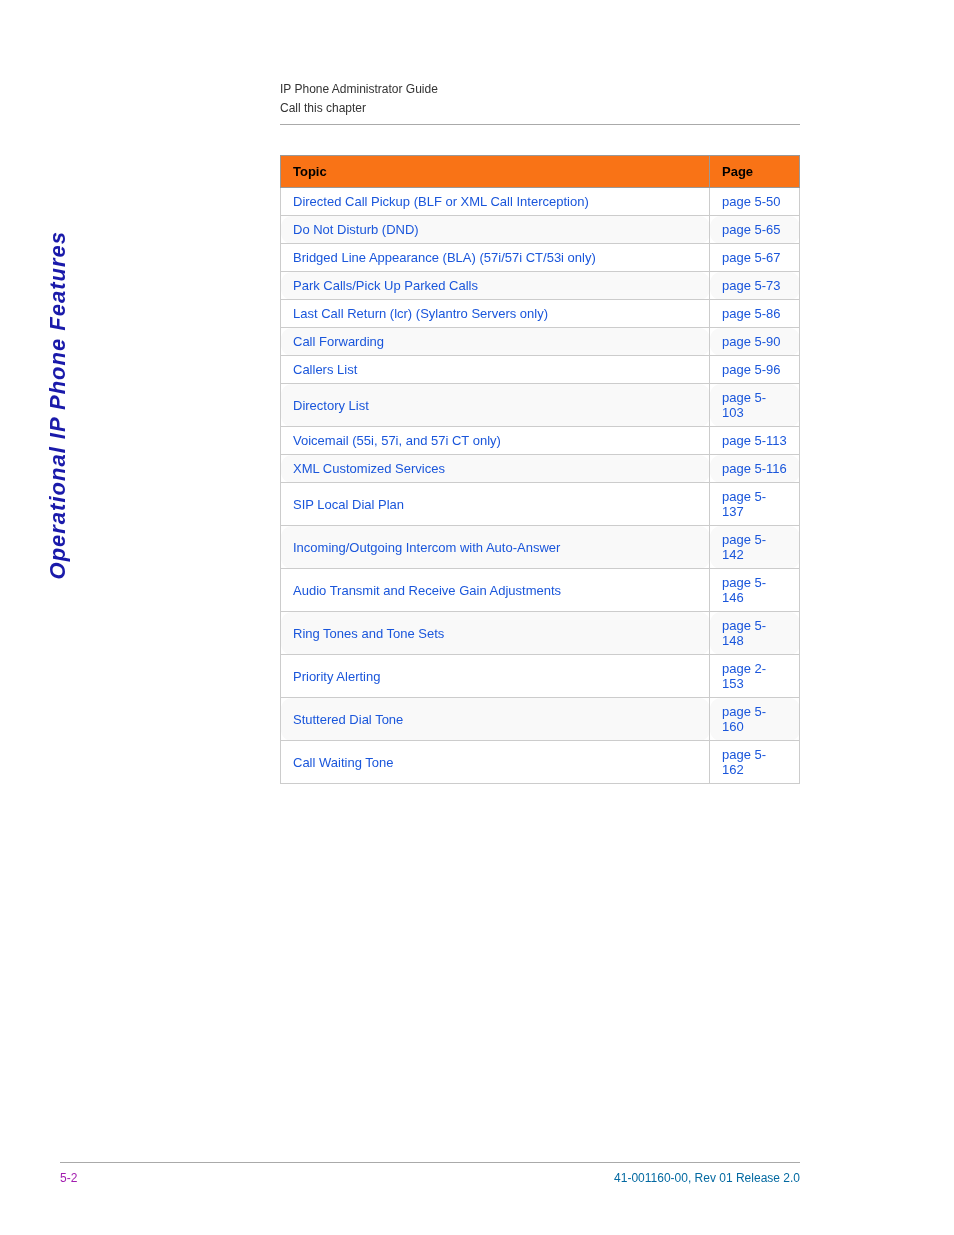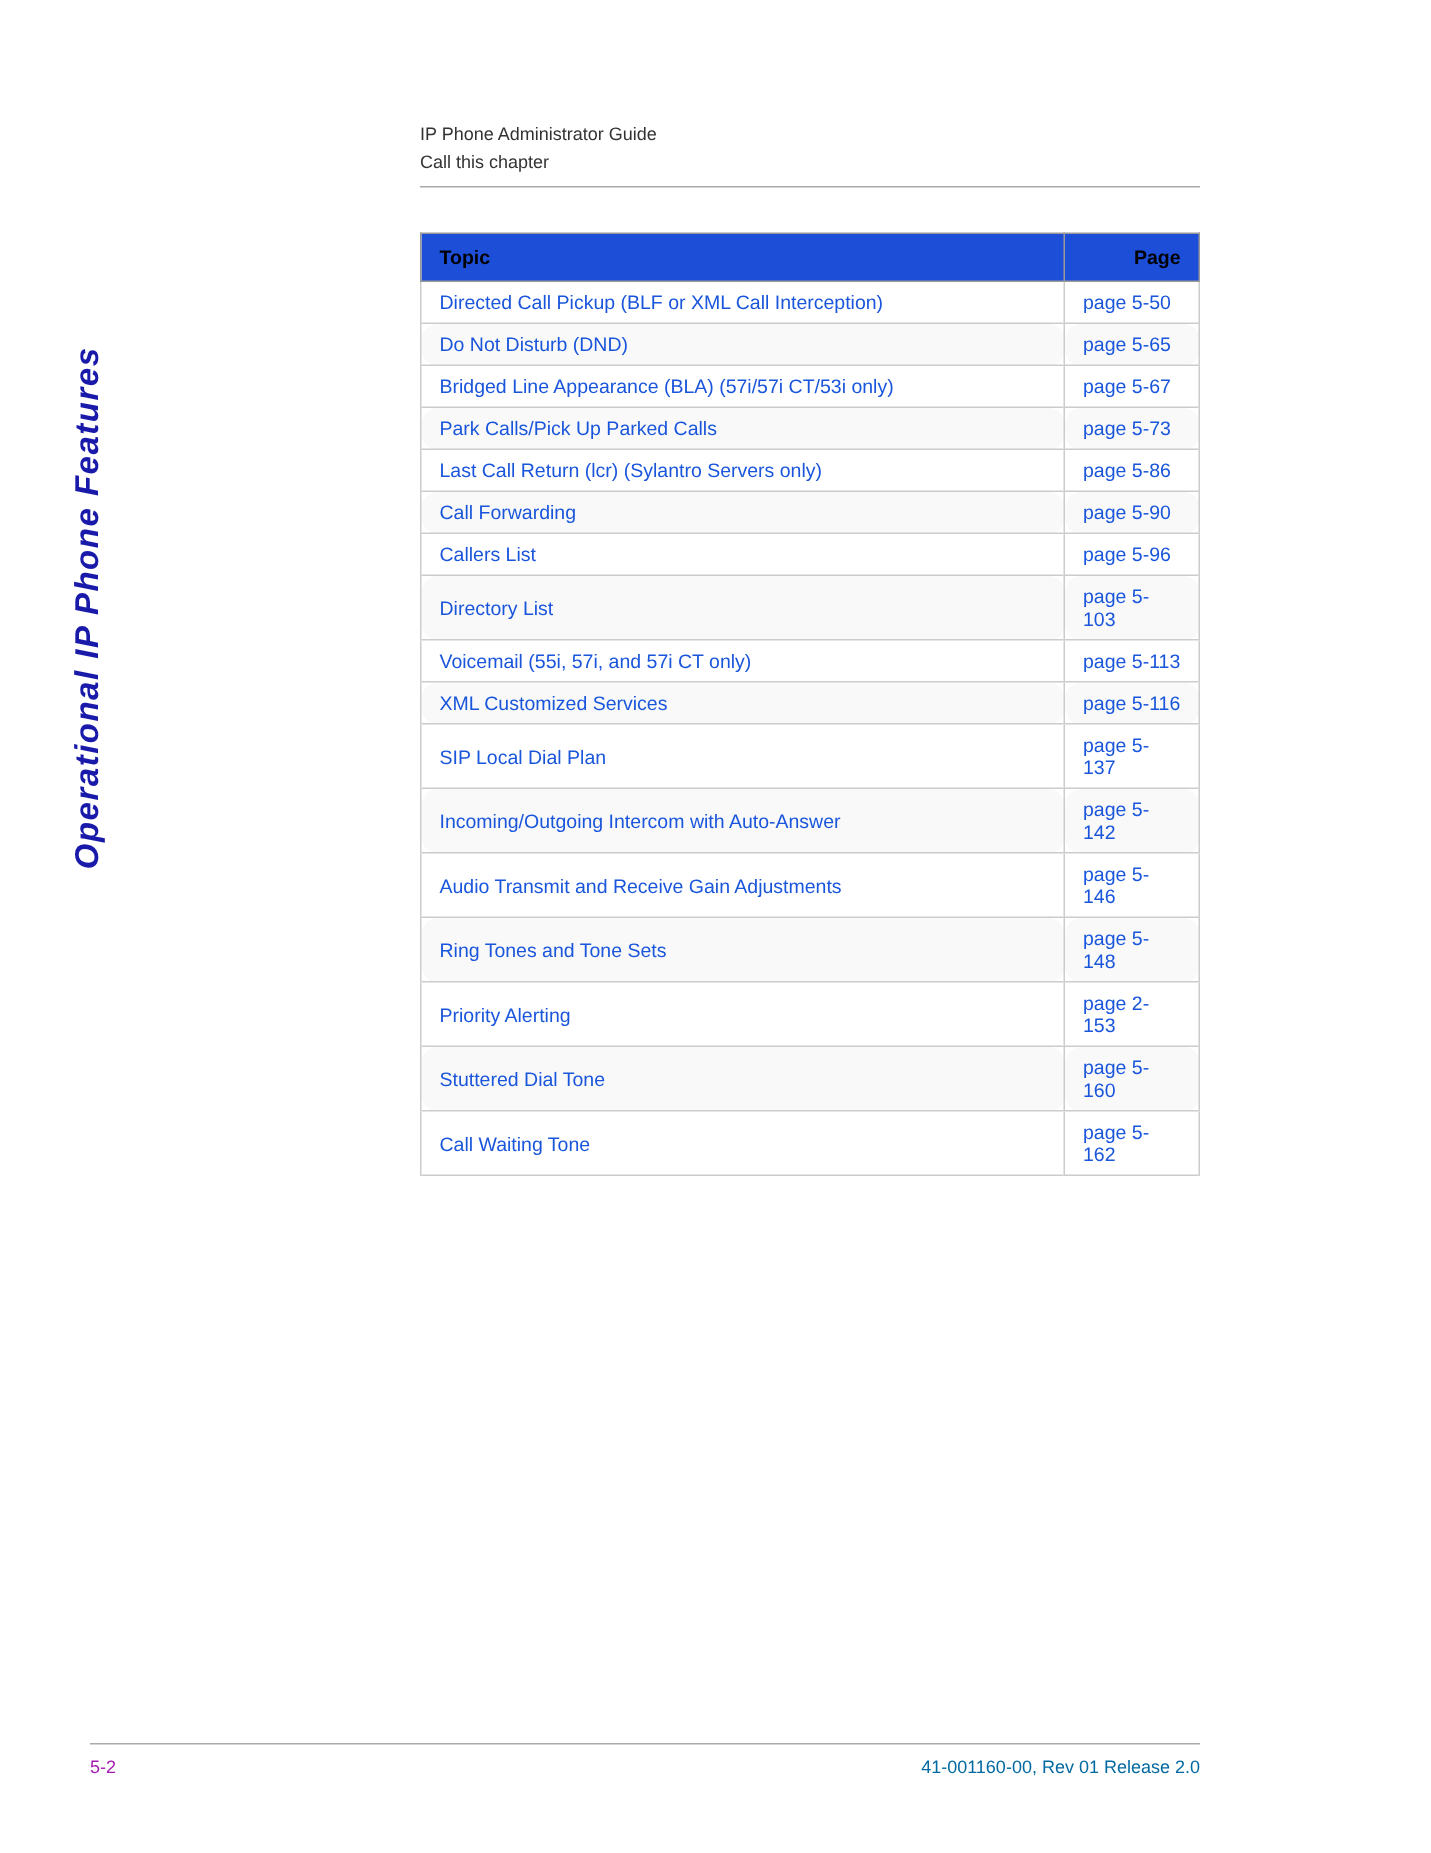--- a/index.html
+++ b/index.html
@@ -69,35 +69,35 @@
       margin-left: 220px;
     }
 
     .toc-table {
       width: 100%;
       border-collapse: collapse;
       border: 1px solid #999;
     }
 
     .toc-table thead tr {
-      background-color: #1d4ed8;
+      background-color: #f97316;
     }
 
     .toc-table thead th {
       padding: 8px 12px;
       text-align: left;
       font-weight: bold;
       font-size: 13px;
       color: #000;
       border: 1px solid #999;
     }
 
     .toc-table thead th.page-col {
       width: 90px;
-      text-align: right;
+      text-align: left;
     }
 
     .toc-table tbody tr {
       border-bottom: 1px solid #ccc;
     }
 
     .toc-table tbody tr:nth-child(even) {
       background-color: #f9f9f9;
     }
 

